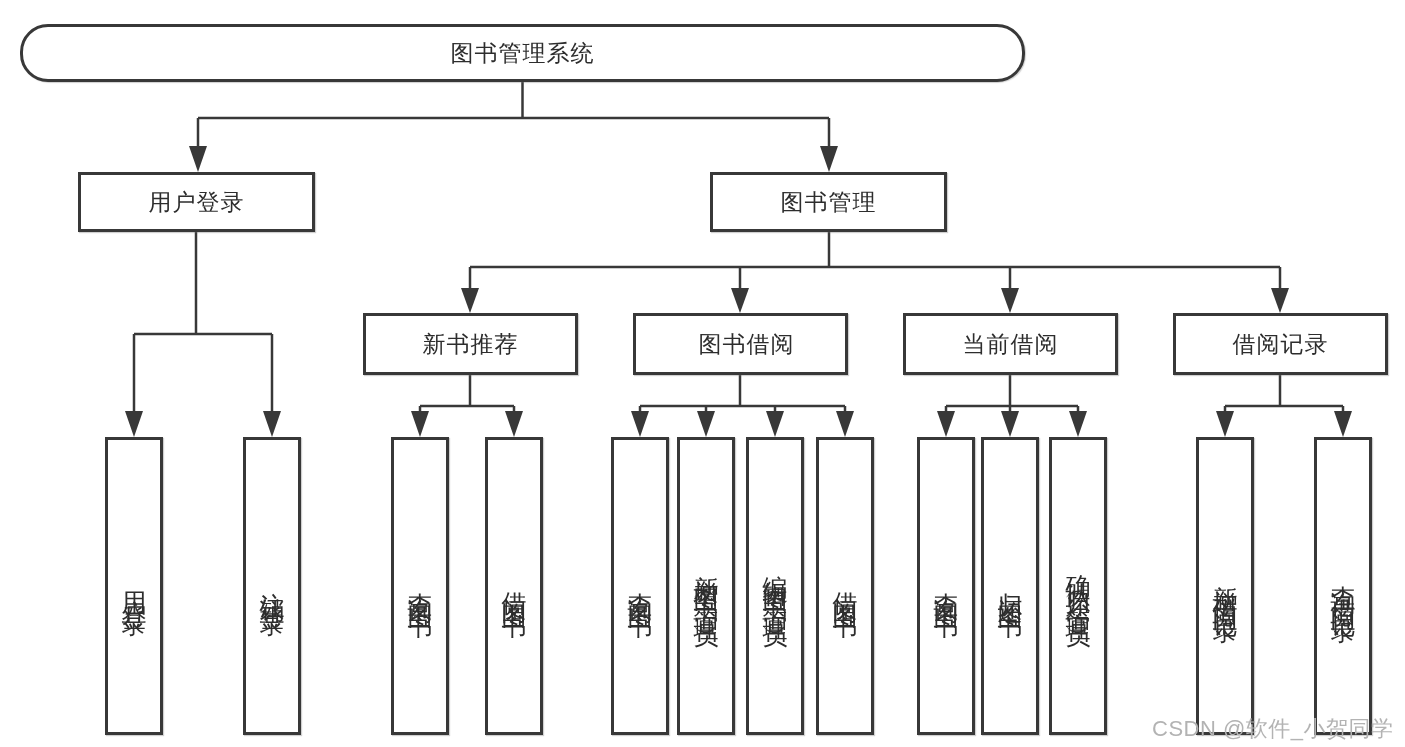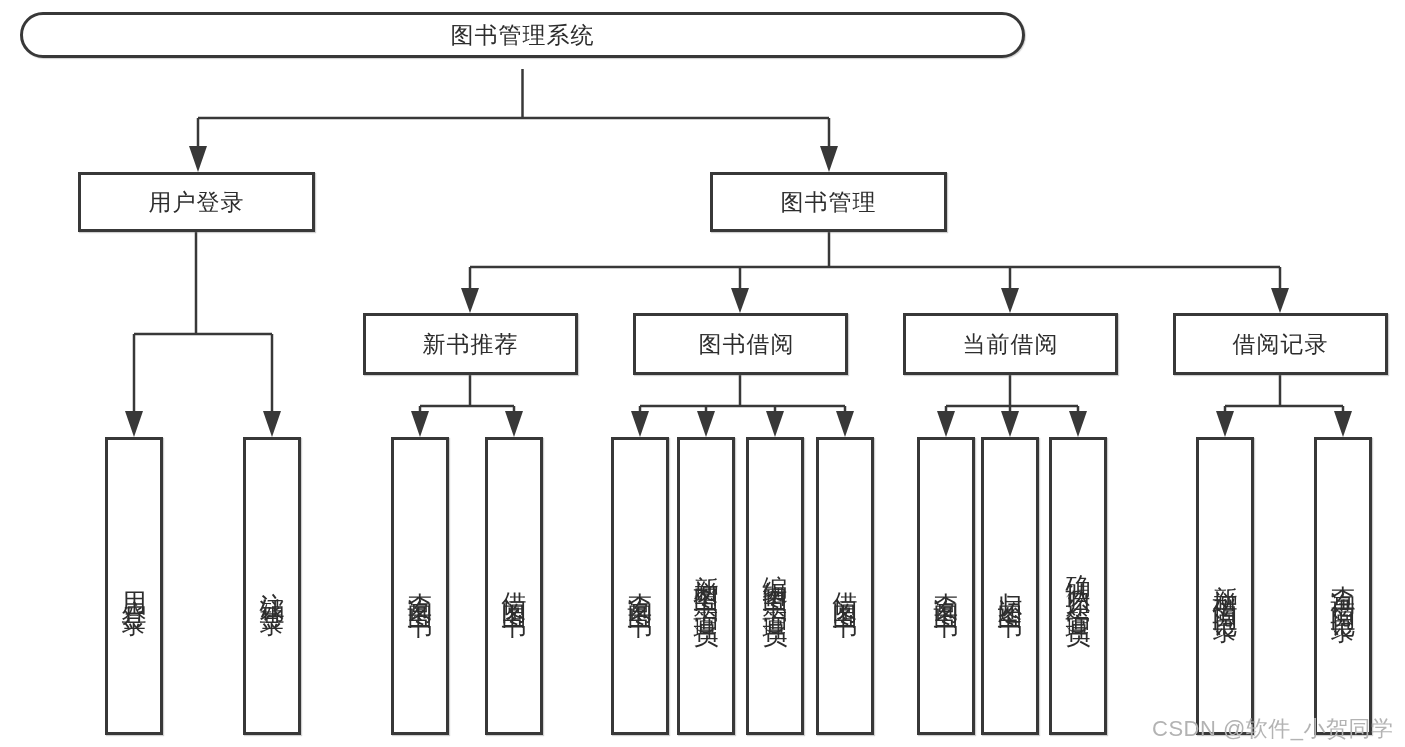--- a/index.html
+++ b/index.html
@@ -31,21 +31,21 @@
     justify-content: center;
     z-index: 2;
     box-shadow: 1px 1px 1px rgba(120,120,120,0.35);
   }
   .box .lbl {
     font-size: 23px;
     color: #2d2d2d;
     letter-spacing: 1px;
     white-space: nowrap;
   }
-  .root  { left: 20px;  top: 12px;  width: 1005px; height: 46px; border-radius: 28px; }
+  .root  { left: 20px;  top: 24px;  width: 1005px; height: 58px; border-radius: 28px; }
   .lv2   { top: 172px;  width: 237px; height: 60px; }
   .lv3   { top: 313px;  width: 215px; height: 62px; font-family: Liberation Serif, serif; }
   .leaf  { top: 437px;  width: 58px;  height: 298px; }
   .leaf .vtxt {
     writing-mode: vertical-rl;
     text-orientation: upright;
     font-size: 25px;
     color: #2d2d2d;
     letter-spacing: 7px;
     line-height: 1;

